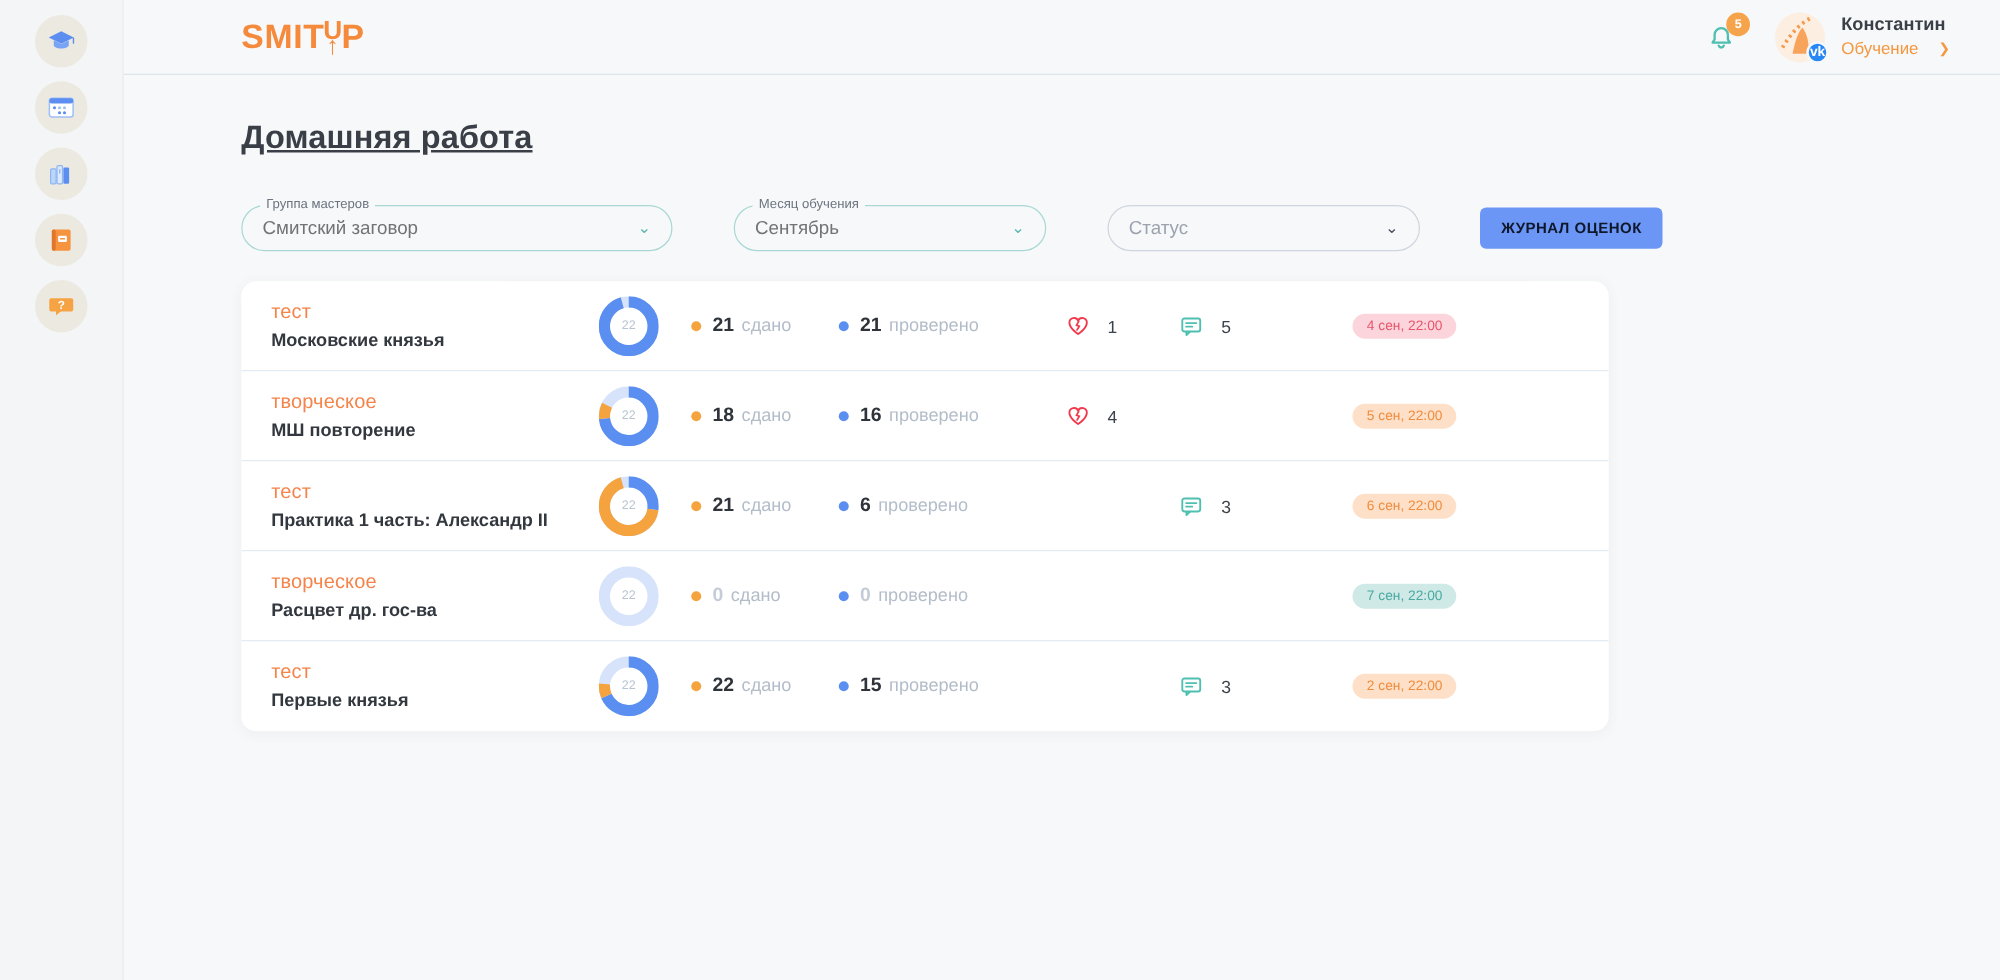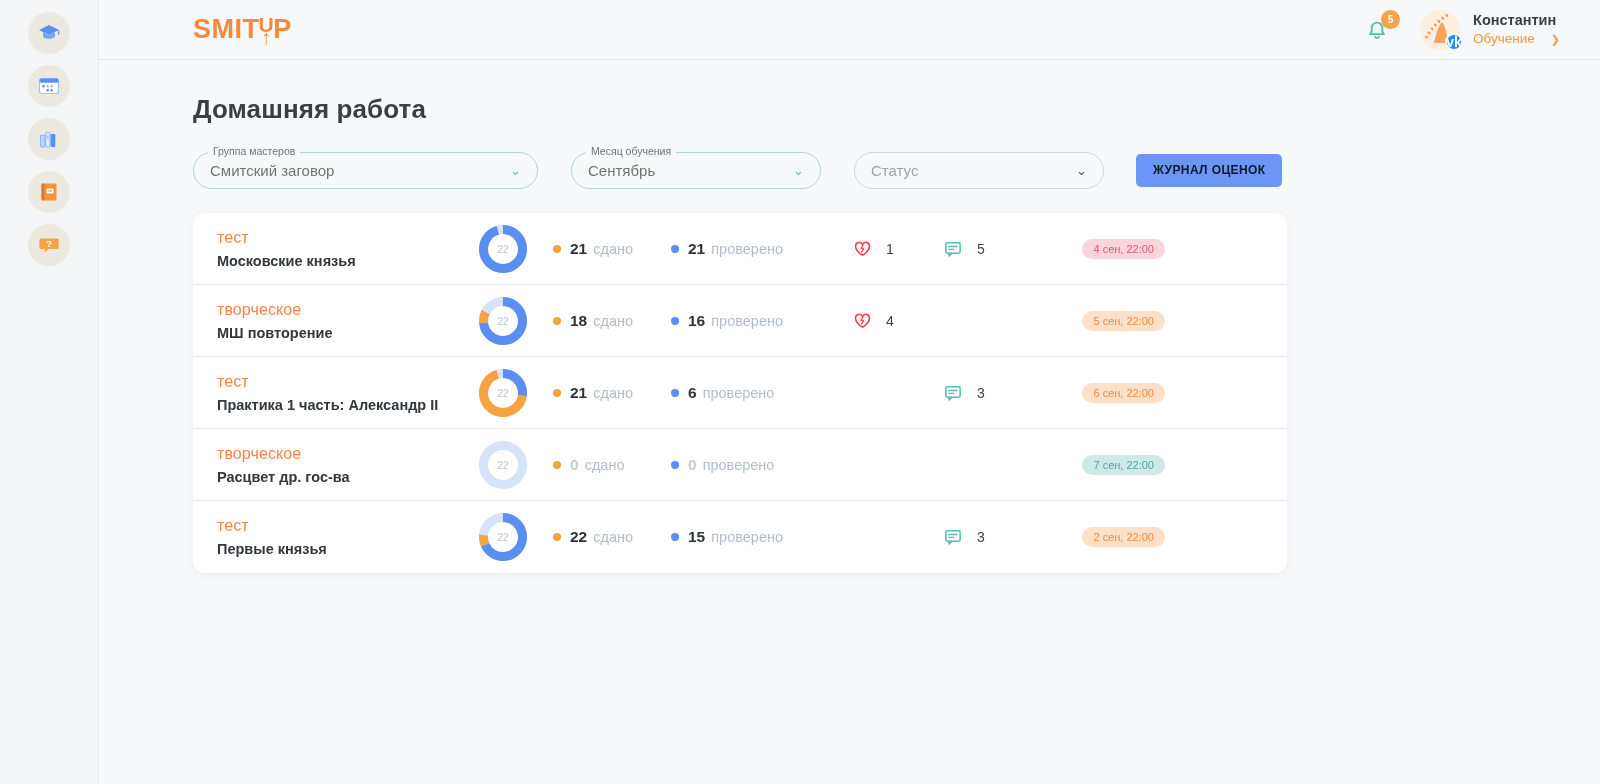--- a/index.html
+++ b/index.html
@@ -67,39 +67,39 @@
   .user-block { display: flex; align-items: center; gap: 13px; cursor: pointer; }
   .avatar-wrap { position: relative; width: 40px; height: 40px; }
   .avatar {
     width: 40px; height: 40px; border-radius: 50%;
     background: #fdf0e6; overflow: hidden; position: relative;
   }
   .vk-badge {
     position: absolute; right: -3px; bottom: -1px;
     width: 18px; height: 18px; border-radius: 50%;
     background: #2787f5; color: #fff;
-    font-size: 14px; font-weight: bold;
+    font-size: 11px; font-weight: bold;
     display: flex; align-items: center; justify-content: center;
     border: 2px solid #f7f8f9;
   }
   .user-name { font-size: 14.5px; font-weight: bold; color: #3b4048; line-height: 1.35; }
   .user-role {
     font-size: 13.5px; color: #f5973f; line-height: 1.35;
     display: flex; align-items: center; gap: 16px;
   }
   .user-role .chev { font-size: 11px; }
 
   
   .content { padding: 34px 40px 0 94px; }
   .page-title {
     font-size: 26px; font-weight: bold; color: #3a3f47;
-    letter-spacing: .1px; margin-bottom: 26px;
-  }
-
-  .filters { display: flex; align-items: center; gap: 0; height: 38px; }
+    letter-spacing: .1px; margin-bottom: 38px; text-decoration: underline;
+  }
+
+  .filters { display: flex; align-items: center; gap: 16px; height: 38px; }
   .select {
     position: relative; height: 37px; border-radius: 19px;
     border: 1px solid #a9d8d4; background: transparent;
     display: flex; align-items: center;
     padding: 0 16px;
     cursor: pointer;
   }
   .select.s1 { width: 345px; margin-right: 33px; }
   .select.s2 { width: 250px; margin-right: 33px; }
   .select.s3 { width: 250px; border-color: #cfd6df; margin-right: 32px; }

